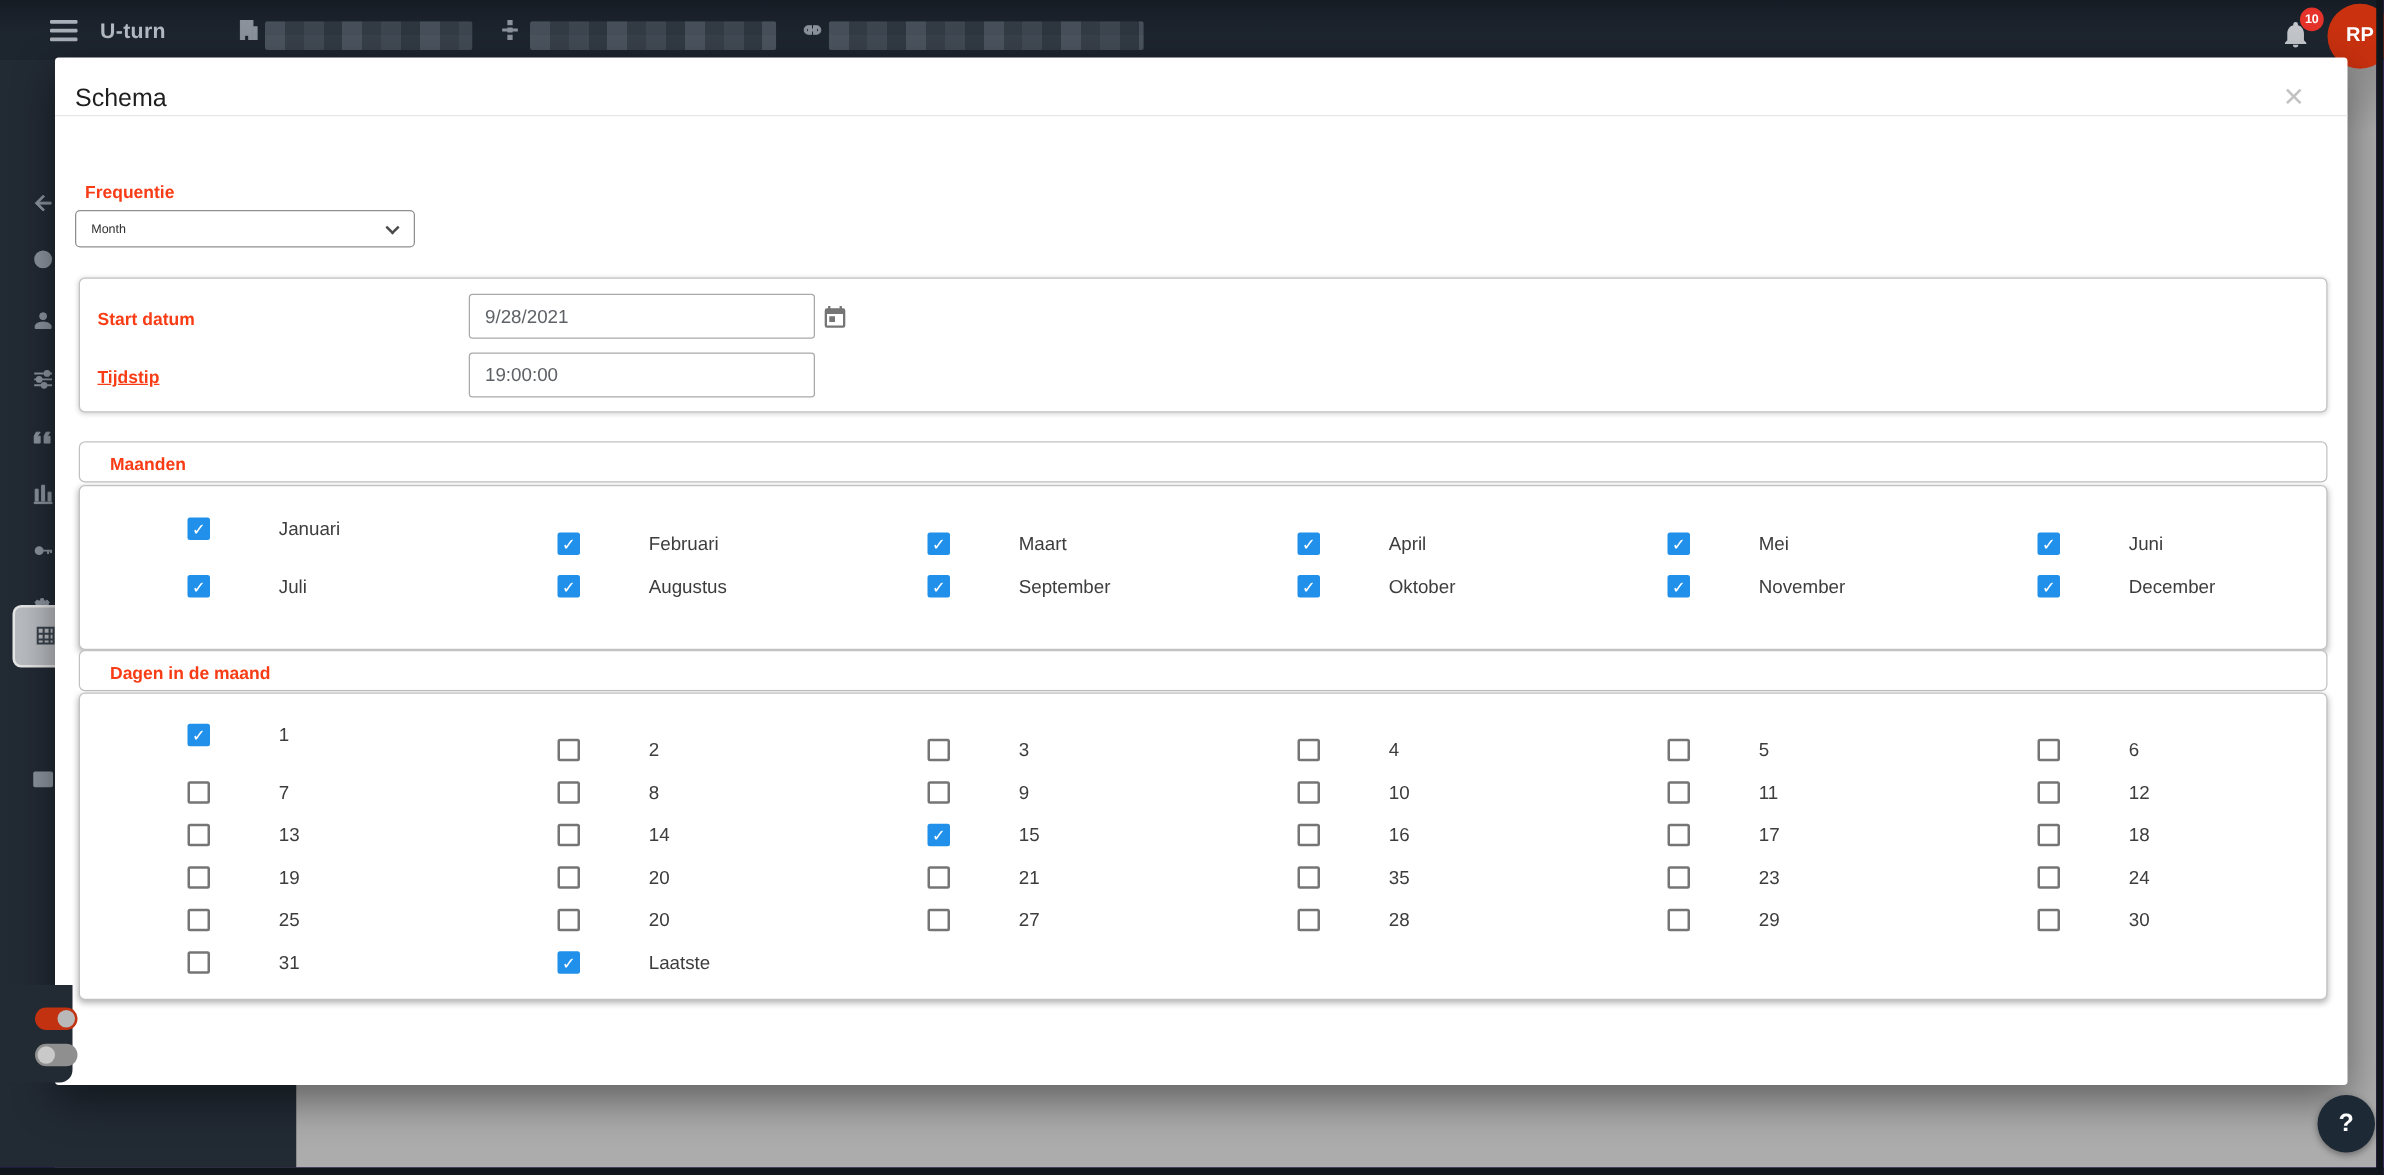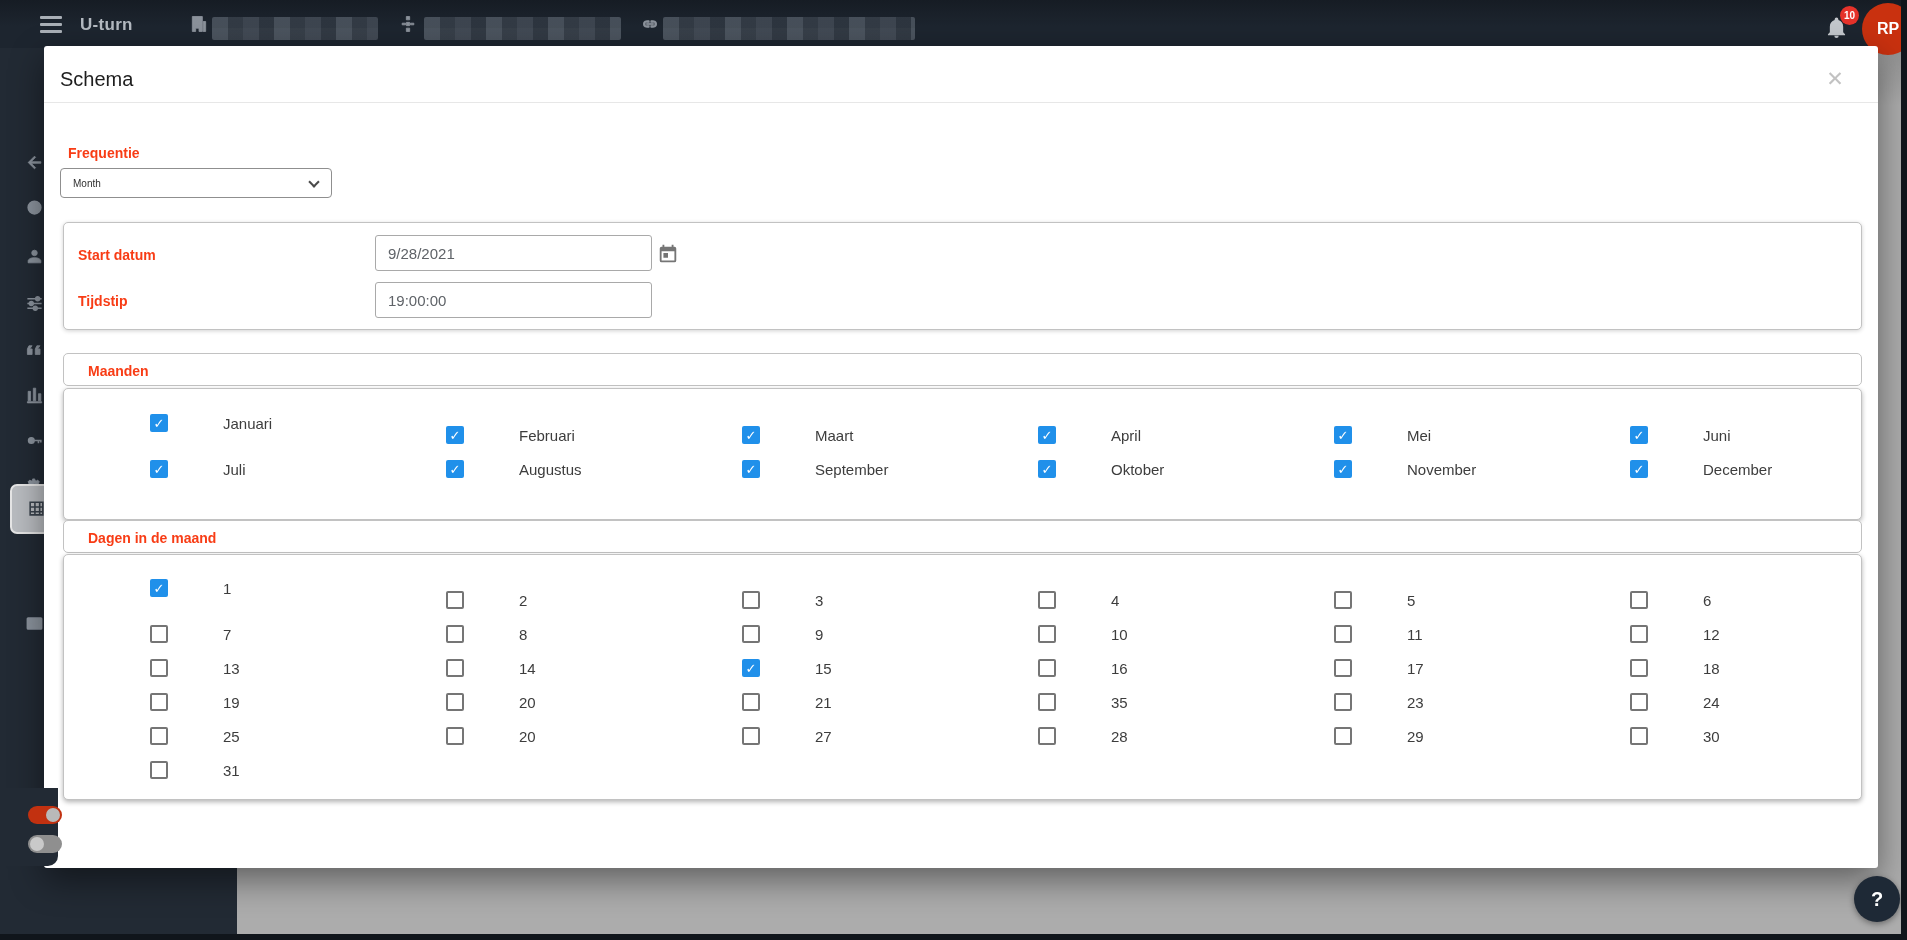--- a/index.html
+++ b/index.html
@@ -42,21 +42,21 @@
   .toggle { position:absolute; left:28px; width:34px; height:18px; border-radius:9px; cursor:pointer; }
   .toggle .knob { position:absolute; top:2px; width:14px; height:14px; border-radius:50%; }
   .toggle.on  { top:18px; background:#c23110; }
   .toggle.on .knob { right:2px; background:#b9b9b9; }
   .toggle.off { top:47px; background:#8f8f8f; }
   .toggle.off .knob { left:2px; background:#c9c9c9; }
 
   
   .modal { position:absolute; left:44px; top:46px; width:1834px; height:822px; background:#fff;
            border-radius:3px; box-shadow:0 12px 34px rgba(0,0,0,.45); z-index:40; }
-  .modal-header { position:absolute; left:0; top:0; width:100%; height:57px; border-bottom:1px solid #e7e7e7; }
+  .modal-header { position:absolute; left:0; top:0; width:100%; height:47px; border-bottom:1px solid #e7e7e7; }
   .modal-title { position:absolute; left:16px; top:22px; font-size:20px; color:#1e1e1e; }
   .modal-close { position:absolute; right:28px; top:18px; width:30px; height:30px; text-align:center;
                  line-height:30px; font-size:21px; font-weight:bold; color:#c2c2c2; cursor:pointer; }
 
   .red-label { position:absolute; font-size:14px; font-weight:bold; color:#f83c15; }
 
   .select-box { position:absolute; left:16px; top:122px; width:272px; height:30px; background:#fff;
                 border:1px solid #8f8f8f; border-radius:4px; cursor:pointer; }
   .select-box .val { position:absolute; left:12px; top:0; line-height:29px; font-size:10px; color:#2f2f2f; }
   .select-box .chev { position:absolute; right:13px; top:9px; width:8px; height:8px;
@@ -65,21 +65,21 @@
   .section-box { position:absolute; left:19px; width:1799px; background:#fff;
                  border:1px solid #c2c2c2; border-radius:5px; }
   .box-dates   { top:176px; height:108px; box-shadow:0 1px 4px rgba(0,0,0,.18); }
   .hdr-months  { top:307px; height:33px; }
   .body-months { top:342px; height:132px; box-shadow:0 2px 5px rgba(0,0,0,.3); }
   .hdr-days    { top:474px; height:33px; }
   .body-days   { top:508px; height:246px; box-shadow:0 2px 5px rgba(0,0,0,.3); }
   .section-box .red-label { left:24px; top:9px; position:absolute; }
 
   .fld-label-1 { left:34px; top:201px; }
-  .fld-label-2 { left:34px; top:247px; }
+  .fld-label-2 { left:34px; top:247px;text-decoration:underline; }
   .txt-input { position:absolute; left:331px; width:277px; height:36px; border:1px solid #a9a9a9;
                border-radius:3px; font-family:inherit; font-size:15px; color:#5f6368; padding:0 12px; outline:none; }
   .inp-date { top:189px; }
   .inp-time { top:236px; }
   .cal-icon { position:absolute; left:613px; top:197px; width:22px; height:22px; fill:#757575; cursor:pointer; }
 
   .cb-grid { position:absolute; left:0; top:0; width:100%; display:grid;
              grid-template-columns:repeat(6,296px); grid-auto-rows:34px; }
   .grid-months { padding:29px 0 0 86px; }
   .grid-days   { padding:28px 0 0 86px; }
@@ -388,20 +388,24 @@
             <span class="cb-label">29</span>
           </div>
           <div class="cb-cell">
             <span class="cb"></span>
             <span class="cb-label">30</span>
           </div>
           <div class="cb-cell">
             <span class="cb"></span>
             <span class="cb-label">31</span>
           </div>
+          <div class="cb-cell">
+            <span class="cb checked"></span>
+            <span class="cb-label">Laatste</span>
+          </div>
         </div>
     </div>
   </div>
 
   <button class="help-fab">?</button>
 
   <div class="frame-right"></div>
   <div class="frame-bottom"></div>
 </div>
 

